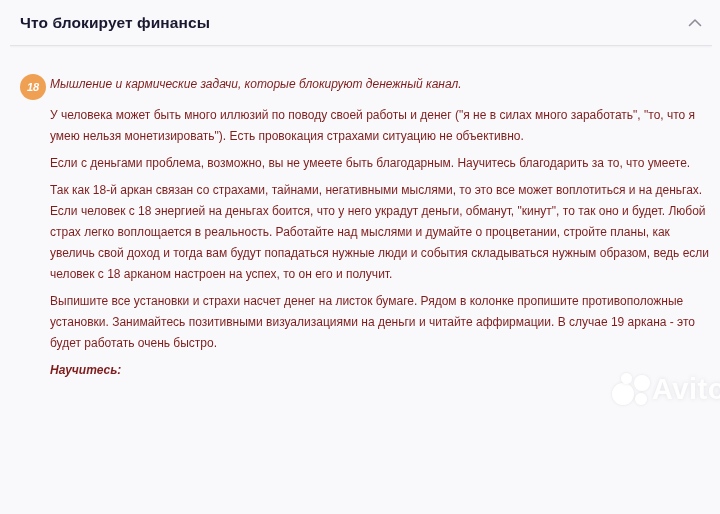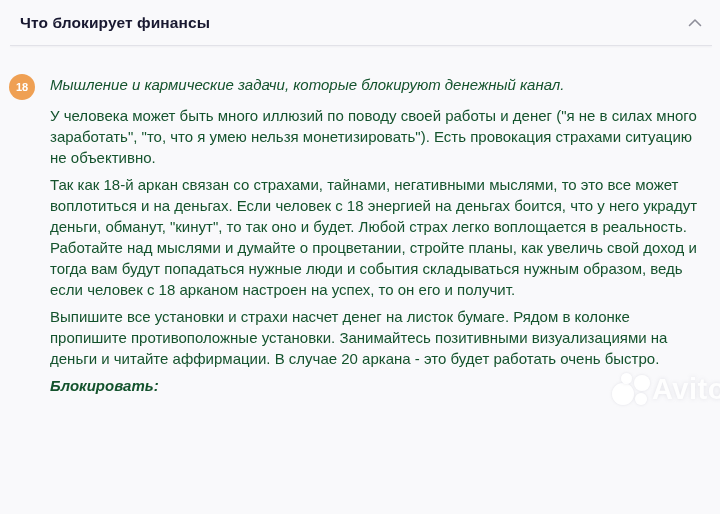--- a/index.html
+++ b/index.html
@@ -57,39 +57,40 @@
   .content {
     position: absolute;
     top: 74px;
     left: 0;
     right: 0;
     padding: 0 10px 0 50px;
     box-sizing: border-box;
   }
   .num-badge {
     position: absolute;
-    left: 9px;
+    left: 20px;
     top: 0;
     width: 26px;
     height: 26px;
     border-radius: 50%;
     background: #efa053;
     color: #ffffff;
     font-size: 11px;
     font-weight: bold;
     display: flex;
     align-items: center;
     justify-content: center;
     line-height: 1;
+    font-style: italic;
   }
   .content p {
     margin: 0 0 6px 0;
-    font-size: 15px;
+    font-size: 12px;
     line-height: 21px;
-    color: #14532d;
+    color: #7f1d1d;
   }
   .lead {
     font-style: italic;
     margin-bottom: 10px !important;
   }
   .affirm {
     font-weight: bold;
     font-style: italic;
   }
   
@@ -143,23 +144,24 @@
       </span>
     </button>
   </div>
 
   <div class="divider"></div>
 
   <div class="content">
     <span class="num-badge">18</span>
     <p class="lead">Мышление и кармические задачи, которые блокируют денежный канал.</p>
     <p>У человека может быть много иллюзий по поводу своей работы и денег ("я не в силах много заработать", "то, что я умею нельзя монетизировать"). Есть провокация страхами ситуацию не объективно.</p>
+    <p>Если с деньгами проблема, возможно, вы не умеете быть благодарным. Научитесь благодарить за то, что умеете.</p>
     <p>Так как 18-й аркан связан со страхами, тайнами, негативными мыслями, то это все может воплотиться и на деньгах. Если человек с 18 энергией на деньгах боится, что у него украдут деньги, обманут, "кинут", то так оно и будет. Любой страх легко воплощается в реальность. Работайте над мыслями и думайте о процветании, стройте планы, как увеличь свой доход и тогда вам будут попадаться нужные люди и события складываться нужным образом, ведь если человек с 18 арканом настроен на успех, то он его и получит.</p>
-    <p>Выпишите все установки и страхи насчет денег на листок бумаге. Рядом в колонке пропишите противоположные установки. Занимайтесь позитивными визуализациями на деньги и читайте аффирмации. В случае 20 аркана - это будет работать очень быстро.</p>
-    <p class="affirm">Блокировать:</p>
+    <p>Выпишите все установки и страхи насчет денег на листок бумаге. Рядом в колонке пропишите противоположные установки. Занимайтесь позитивными визуализациями на деньги и читайте аффирмации. В случае 19 аркана - это будет работать очень быстро.</p>
+    <p class="affirm">Научитесь:</p>
   </div>
 
   <div class="watermark">
     <span class="wm-logo">
       <i class="wm-c-big"></i>
       <i class="wm-c-small"></i>
       <i class="wm-c-med"></i>
       <i class="wm-c-tiny"></i>
     </span>
     <span class="wm-text">Avito</span>

